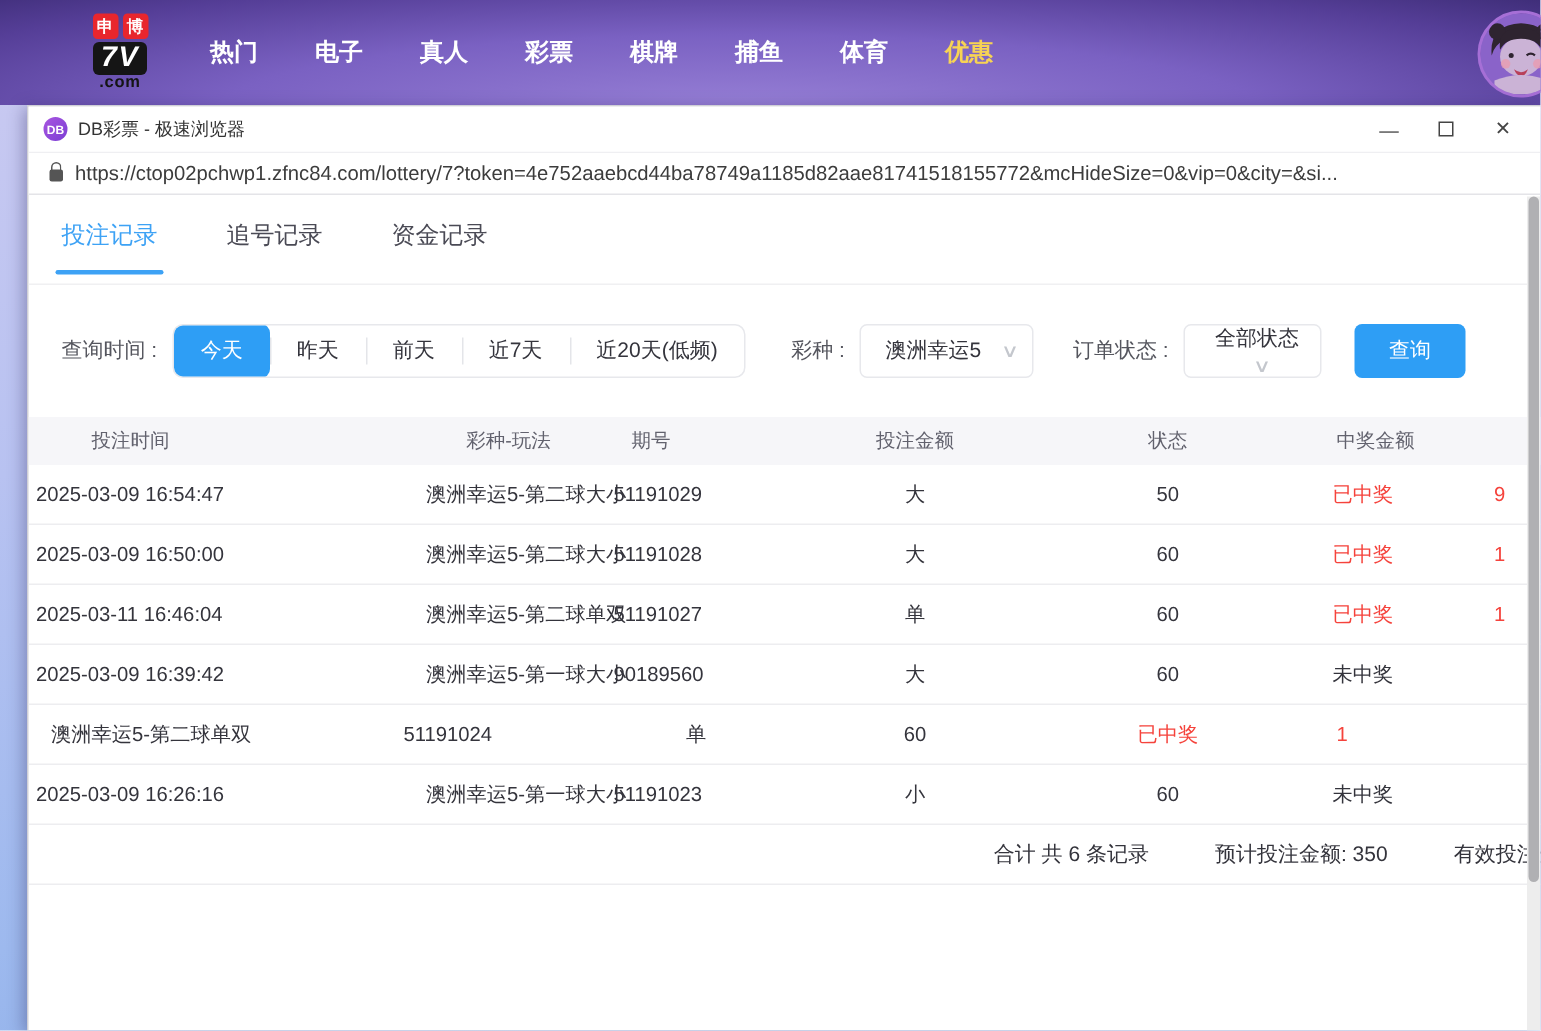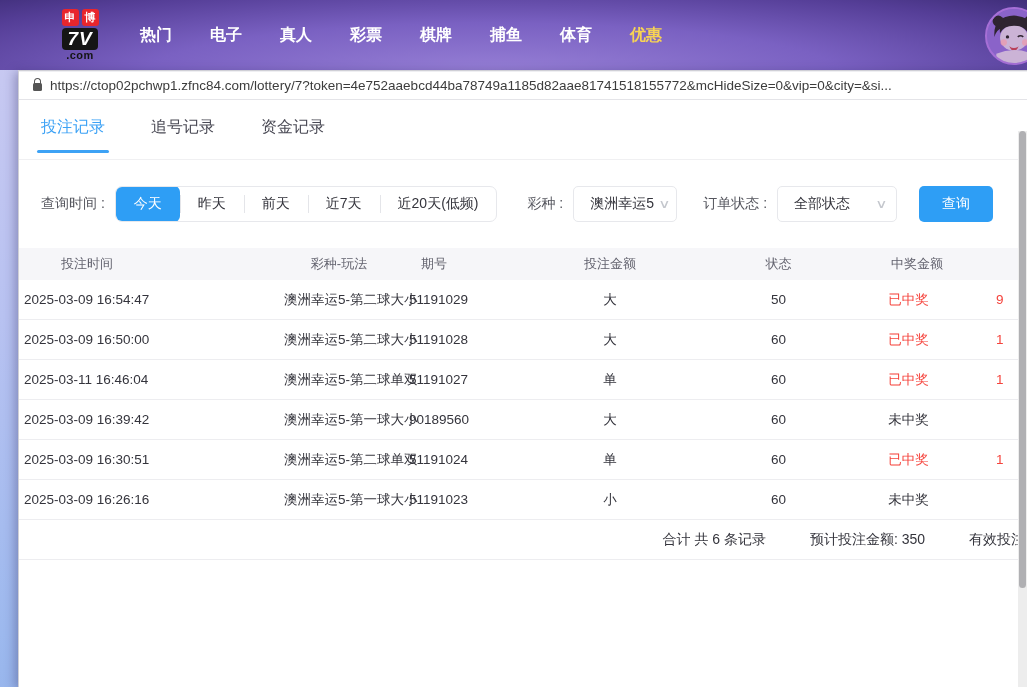--- a/index.html
+++ b/index.html
@@ -62,21 +62,21 @@
   .filters { display:flex; align-items:center; margin:26px 0 0 22px; height:36px; }
   .f-label { font-size:14px; color:#55565e; margin-right:10px; white-space:nowrap; }
   .seg-group { display:flex; align-items:center; border:1px solid #e7e8ec; border-radius:7px;
     overflow:hidden; background:#fff; height:36px; }
   .seg-btn { font-size:14px; color:#34343c; padding:0 18px; height:36px; display:flex; align-items:center;
     cursor:pointer; position:relative; }
   .seg-btn:not(.active):not(:first-child)::before { content:""; position:absolute; left:0; top:9px; bottom:9px;
     width:1px; background:#e4e5e9; }
   .seg-btn.active { background:#2e9ef5; color:#fff; border-radius:6px; }
   .select { display:flex; align-items:center; justify-content:space-between; border:1px solid #e7e8ec;
-    border-radius:5px; height:36px; width:104px; padding:0 10px 0 16px; background:#fff; cursor:pointer; }
+    border-radius:5px; height:36px; width:116px; padding:0 10px 0 16px; background:#fff; cursor:pointer; }
   .select .val { font-size:14px; color:#34343c; white-space:nowrap; }
   .chevron { color:#c4c7cd; font-size:12px; transform:scaleX(1.4); margin-left:6px; }
   .btn-search { margin-left:22px; width:74px; height:36px; background:#2e9ef5; color:#fff;
     border:none; border-radius:5px; font-size:14px; cursor:pointer; }
   .sp26 { width:26px; } .sp30 { width:30px; }
 
   
   .table { margin-top:26px; width:1042px; }
   .trow { display:grid; grid-template-columns:250px 140px 110px 182px 155px 105px 100px;
     align-items:center; }
@@ -132,20 +132,31 @@
       <circle cx="41" cy="36" r="3.4" fill="#e89bb0" opacity=".8"></circle>
       <path d="M24 40 q5 4 10 0 q-2 5 -5 5 q-3 0 -5 -5Z" fill="#b8405a"></path>
       <path d="M10 48 Q29 40 48 48 L48 58 L10 58Z" fill="#cbb3d6"></path>
       <circle cx="47" cy="40" r="2.4" fill="#e8a03c"></circle>
     </svg>
   </div>
 </div>
 
 <div class="window">
 
+  <div class="titlebar">
+    <span class="app-icon">DB</span>
+    <span class="window-title">DB彩票 - 极速浏览器</span>
+    <div class="win-controls">
+      <span class="win-btn">—</span>
+      <span class="win-btn">
+          <span class="max-box"></span>
+        </span>
+      <span class="win-btn">✕</span>
+    </div>
+  </div>
 
   <div class="urlbar">
     <span class="lock-icon"></span>
     <span class="url-text">https://ctop02pchwp1.zfnc84.com/lottery/7?token=4e752aaebcd44ba78749a1185d82aae81741518155772&amp;mcHideSize=0&amp;vip=0&amp;city=&amp;si...</span>
   </div>
 
   <div class="content">
 
     <div class="tabs">
       <span class="tab active">投注记录</span>
@@ -163,21 +174,21 @@
         <span class="seg-btn">近20天(低频)</span>
       </div>
       <span class="sp30"></span>
       <span class="f-label">彩种 :</span>
       <div class="select">
         <span class="val">澳洲幸运5</span>
         <span class="chevron">∨</span>
       </div>
       <span class="sp26"></span>
       <span class="f-label">订单状态 :</span>
-      <div class="select" style="width:120px;">
+      <div class="select" style="width:92px;flex-direction:column;">
         <span class="val">全部状态</span>
         <span class="chevron">∨</span>
       </div>
       <button class="btn-search">查询</button>
     </div>
 
     <div class="table">
       <div class="trow thead">
         <span class="c-time">投注时间</span>
         <span class="c-game">彩种-玩法</span>
@@ -217,21 +228,20 @@
       <div class="trow tbody-row">
         <span class="c-time">2025-03-09 16:39:42</span>
         <span class="c-game">澳洲幸运5-第一球大小</span>
         <span class="c-issue">90189560</span>
         <span class="c-content">大</span>
         <span class="c-amount">60</span>
         <span class="c-status">未中奖</span>
         <span class="c-prize"></span>
       </div>
       <div class="trow tbody-row">
-        <span class="c-time">2025-03-09 16:30:51</span>
         <span class="c-game">澳洲幸运5-第二球单双</span>
         <span class="c-issue">51191024</span>
         <span class="c-content">单</span>
         <span class="c-amount">60</span>
         <span class="c-status win">已中奖</span>
         <span class="c-prize">1</span>
       </div>
       <div class="trow tbody-row">
         <span class="c-time">2025-03-09 16:26:16</span>
         <span class="c-game">澳洲幸运5-第一球大小</span>

